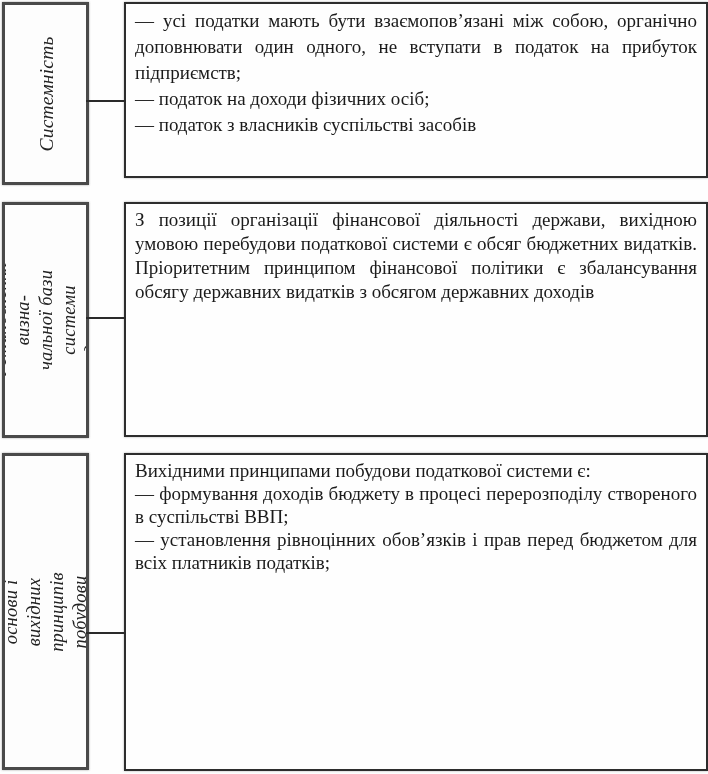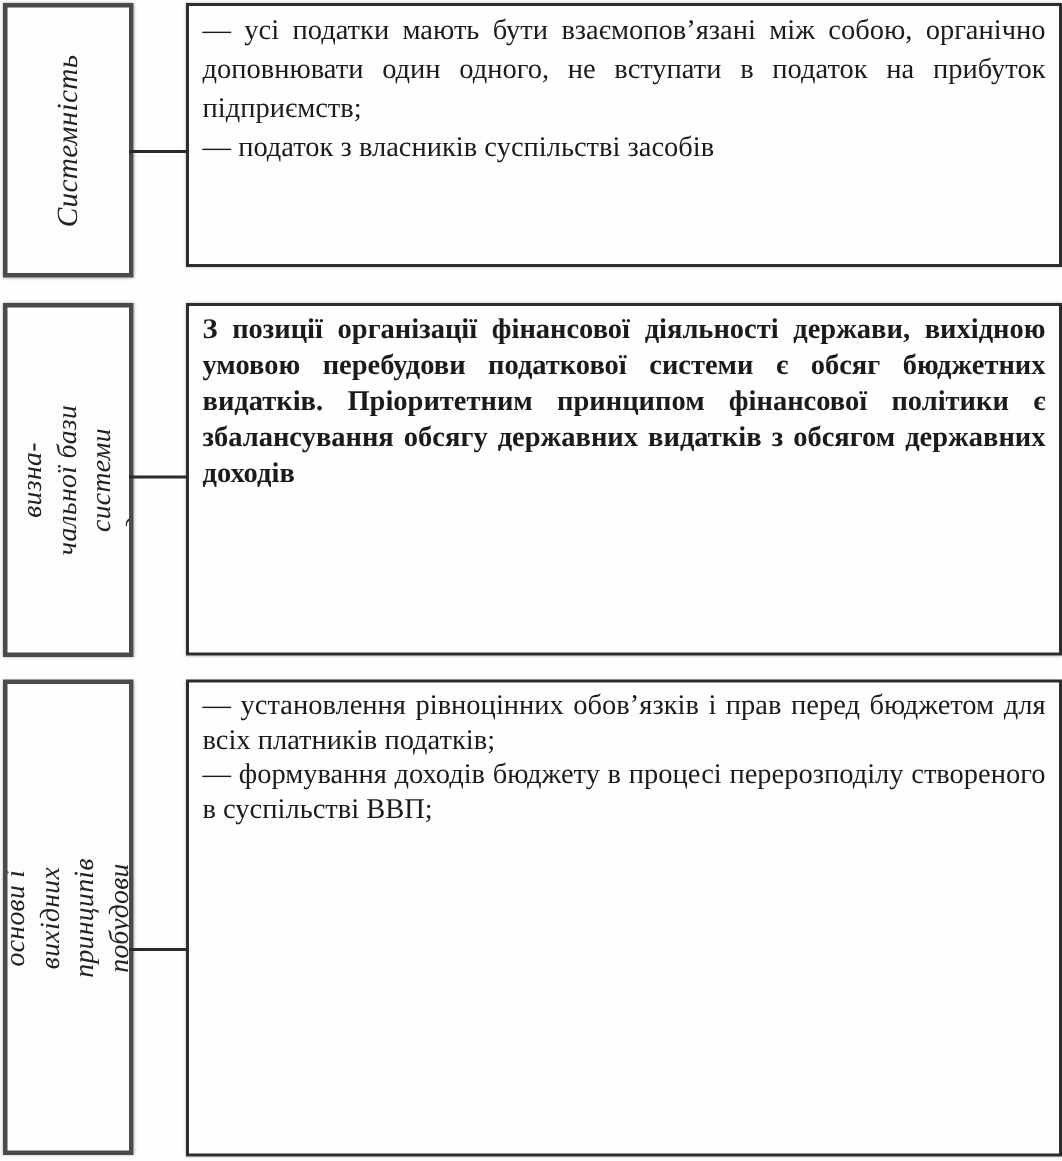--- a/index.html
+++ b/index.html
@@ -70,21 +70,21 @@
     box-sizing: border-box;
     margin-left: 35px;
     width: 670px;
     border: 2px solid #2d2d2d;
     background: #fefefe;
     padding: 4px 9px 0 9px;
     overflow: hidden;
     box-shadow: 0 0 2px rgba(60,60,60,0.4);
   }
   .row-1 .content-box { height: 176px; }
-  .row-2 .content-box { height: 235px; font-weight: bold; }
+  .row-2 .content-box { height: 235px; }
   .row-3 .content-box { height: 318px; }
 
   .content-box p {
     margin: 0;
     text-align: justify;
     font-size: 19px;
   }
   .row-1 .content-box p { line-height: 26px; }
   .row-2 .content-box p { line-height: 24px; }
   .row-3 .content-box p { line-height: 23px; }
@@ -94,20 +94,21 @@
 
 <div class="page">
 
   <section class="row row-1">
     <div class="label-box">
       <div class="rotated-label">Системність</div>
     </div>
     <div class="connector"></div>
     <div class="content-box">
       <p>— усі податки мають бути взаємопов’язані між собою, органічно доповнювати один одного, не вступати в податок на прибуток підприємств;</p>
+      <p>— податок на доходи фізичних осіб;</p>
       <p>— податок з власників суспільстві засобів</p>
     </div>
   </section>
 
   <section class="row row-2">
     <div class="label-box">
       <div class="rotated-label">Установлення визна-
 чальної бази системи
 оподаткування</div>
     </div>
@@ -118,18 +119,19 @@
   </section>
 
   <section class="row row-3">
     <div class="label-box">
       <div class="rotated-label">Формування правової основи і
 вихідних принципів побудови
 податкової системи</div>
     </div>
     <div class="connector"></div>
     <div class="content-box">
+      <p>Вихідними принципами побудови податкової системи є:</p>
+      <p>— формування доходів бюджету в процесі перерозподілу створеного в суспільстві ВВП;</p>
       <p>— установлення рівноцінних обов’язків і прав перед бюджетом для всіх платників податків;</p>
-      <p>— формування доходів бюджету в процесі перерозподілу створеного в суспільстві ВВП;</p>
     </div>
   </section>
 
 </div>
 
 </body></html>

